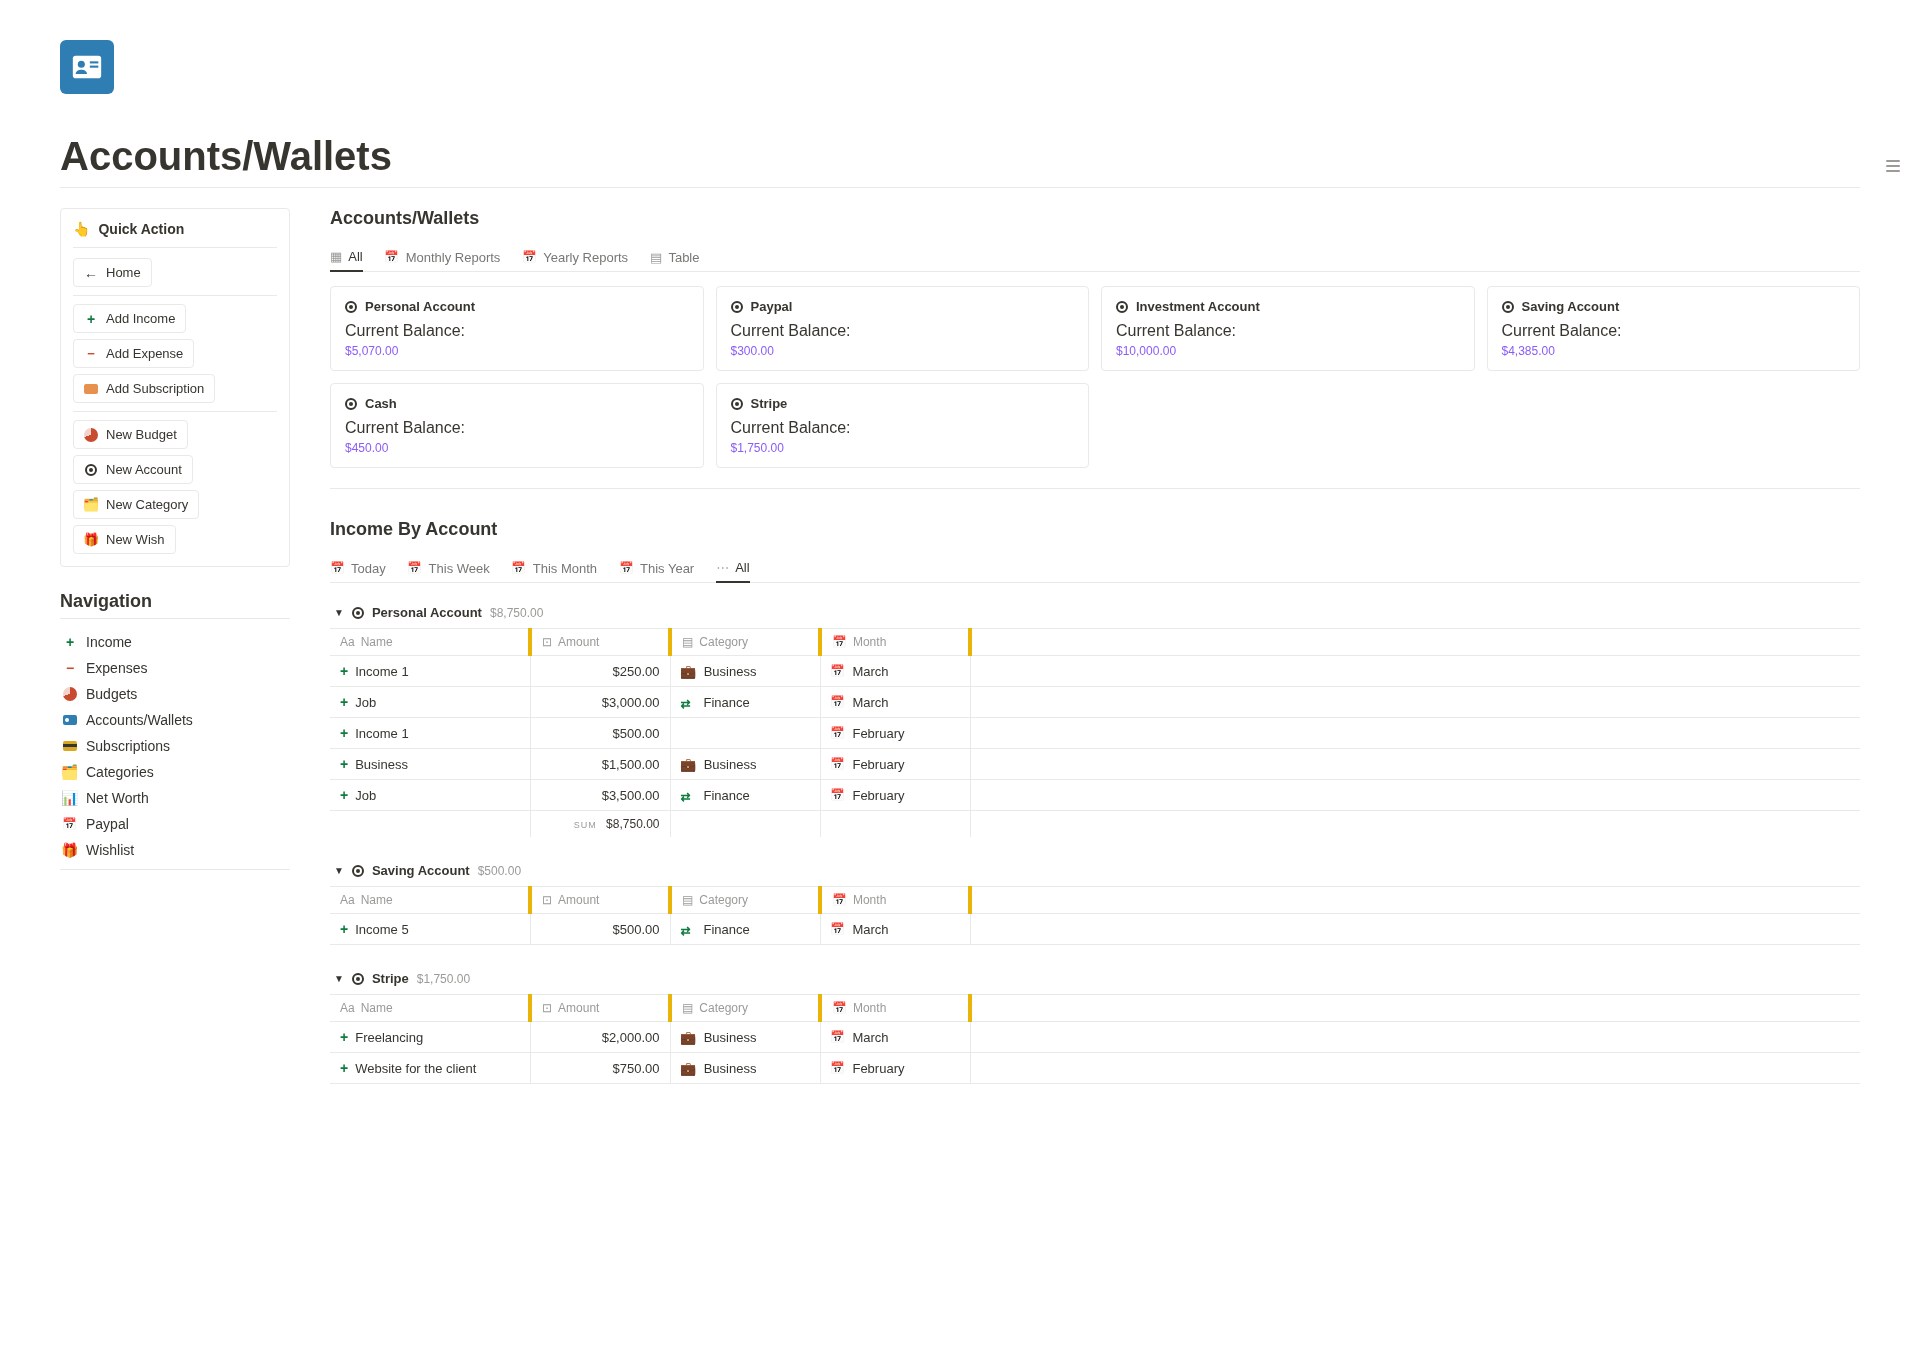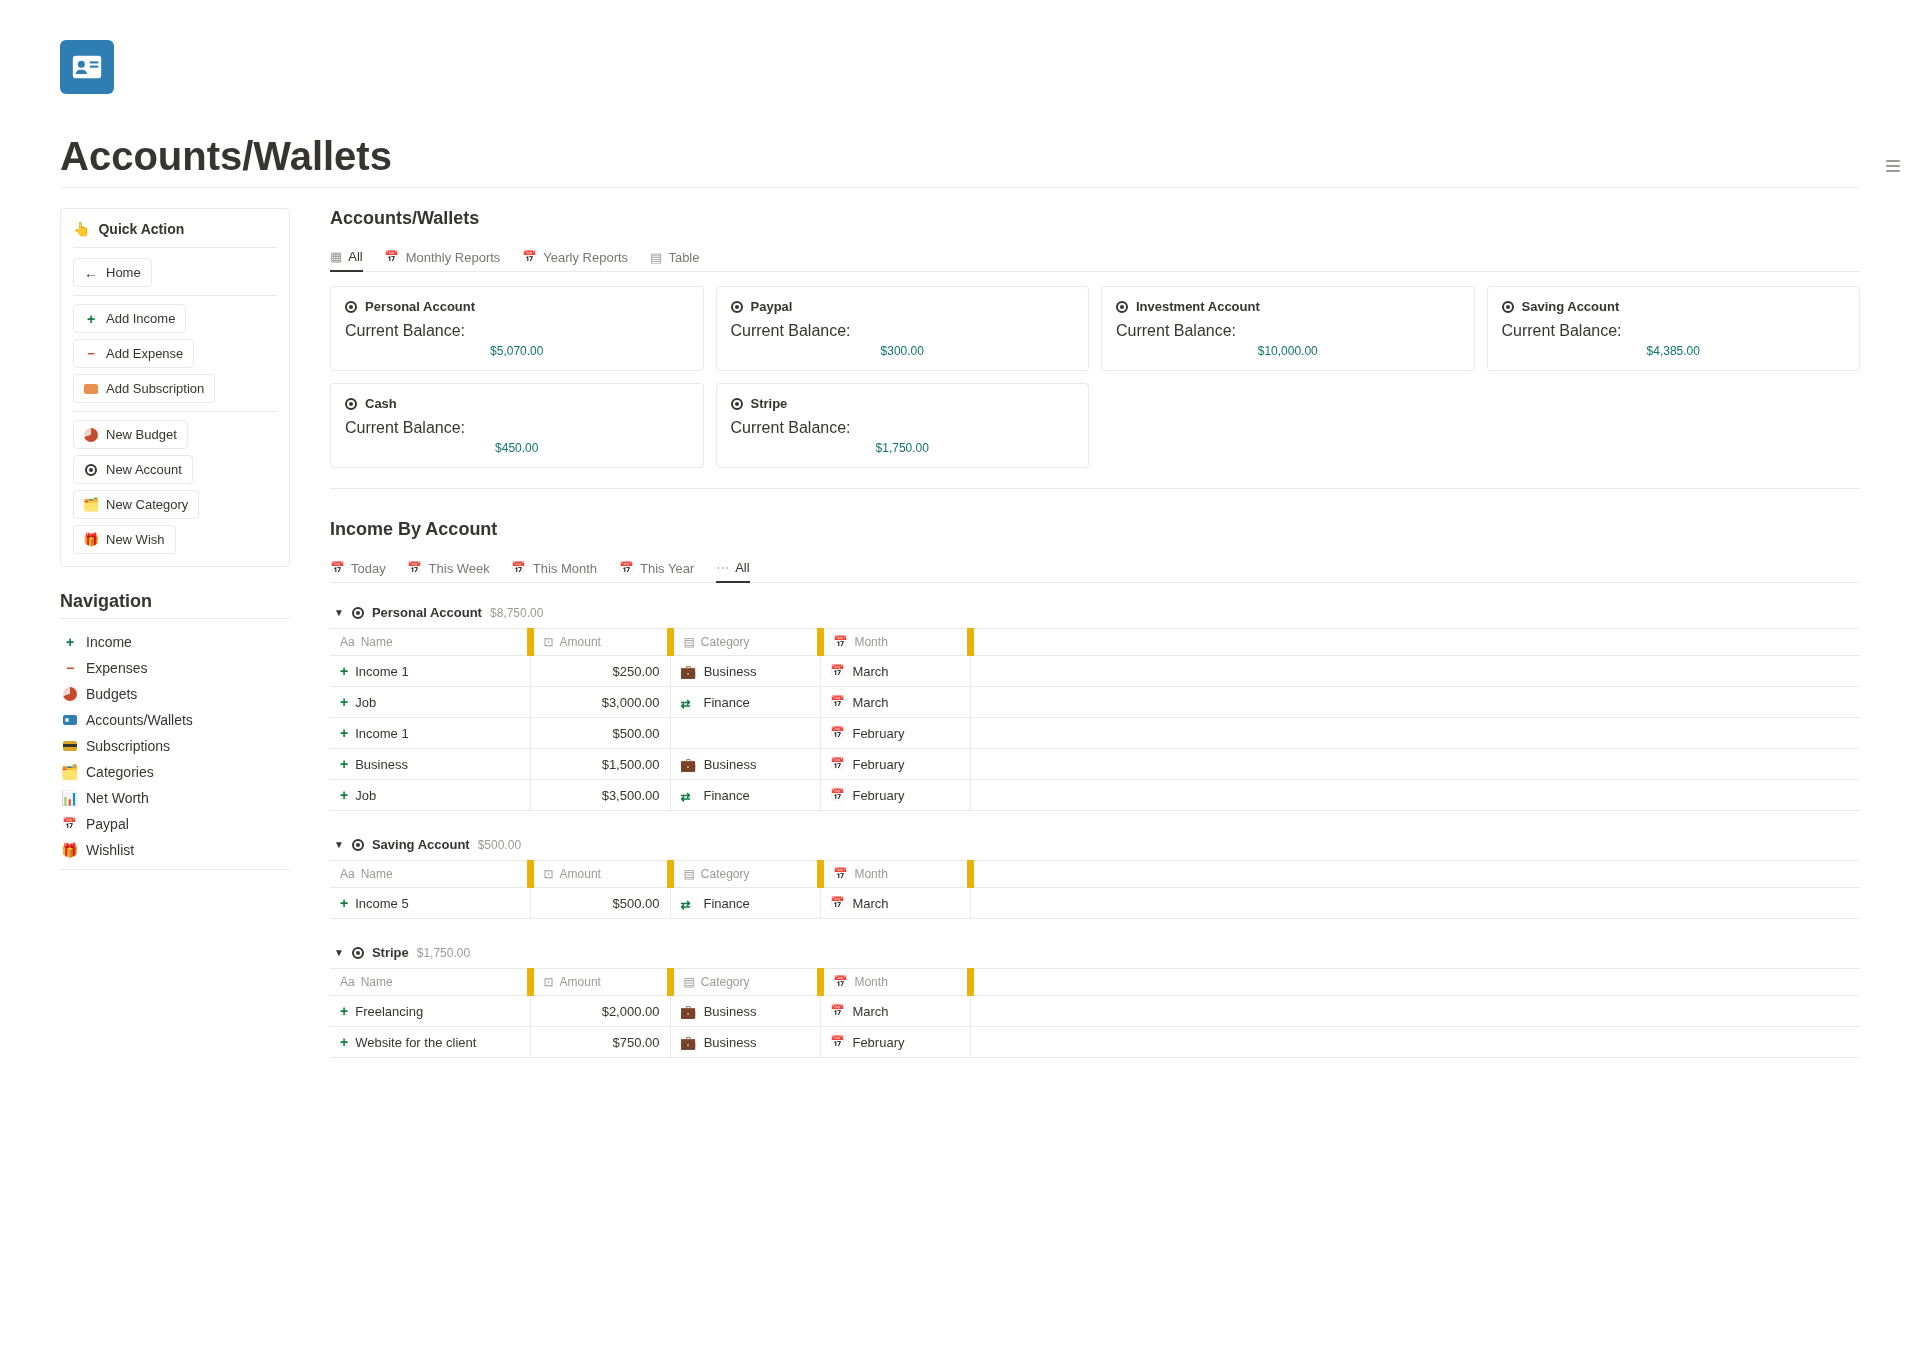--- a/index.html
+++ b/index.html
@@ -28,32 +28,32 @@
 .section-title { font-size: 18px; font-weight: 700; margin-bottom: 4px; }
 .tabs { display: flex; gap: 22px; border-bottom: 1px solid #e9e9e7; margin-bottom: 14px; padding-top: 10px; }
 .tab { display: flex; align-items: center; gap: 6px; padding: 6px 0; color: #787774; cursor: pointer; font-size: 13px; }
 .tab.active { color: #37352f; border-bottom: 2px solid #37352f; margin-bottom: -1px; font-weight: 500; }
 .tab .ico { color: #9b9a97; }
 
 .accounts-grid { display: grid; grid-template-columns: repeat(4, 1fr); gap: 12px; border-bottom: 1px solid #e9e9e7; padding-bottom: 20px; margin-bottom: 30px; }
 .account-card { border: 1px solid #e9e9e7; border-radius: 4px; padding: 12px 14px; }
 .account-card .card-title { font-weight: 600; font-size: 13px; display: flex; align-items: center; gap: 8px; margin-bottom: 8px; }
 .account-card .card-label { font-size: 16px; color: #37352f; margin-bottom: 4px; }
-.account-card .card-value { font-size: 12px; color: #0f766e; text-align: center; }
+.account-card .card-value { font-size: 12px; color: #8b5cf6; }
 
 .income-tabs { display: flex; gap: 22px; border-bottom: 1px solid #e9e9e7; margin-bottom: 14px; padding-top: 10px; }
 
 .group-header { display: flex; align-items: center; gap: 8px; padding: 8px 4px; font-size: 13px; cursor: pointer; }
 .group-header .tri { font-size: 10px; }
 .group-header .gname { font-weight: 600; }
 .group-header .gtotal { color: #9b9a97; font-size: 12px; }
 
 .income-table { width: 100%; border-collapse: collapse; }
 .income-table th { text-align: left; font-weight: 400; color: #9b9a97; font-size: 12px; padding: 6px 10px; border-top: 1px solid #e9e9e7; border-bottom: 1px solid #e9e9e7; }
-.income-table th:not(:last-child) { border-right: 7px solid #eab308; }
+.income-table th:not(:last-child) { border-right: 4px solid #eab308; }
 .income-table td { padding: 7px 10px; border-bottom: 1px solid #e9e9e7; font-size: 13px; }
 .income-table td:not(:last-child) { border-right: 1px solid #e9e9e7; }
 .col-name { width: 200px; }
 .col-amount { width: 140px; text-align: right; }
 .col-category { width: 150px; }
 .col-month { width: 150px; }
 .income-table td.col-amount { text-align: right; }
 .cell-flex { display: flex; align-items: center; gap: 7px; }
 .sum-row td { text-align: right; font-size: 12px; padding: 6px 10px; border: none; }
 .sum-label { color: #9b9a97; font-size: 9px; letter-spacing: 1px; text-transform: uppercase; margin-right: 6px; }
@@ -455,20 +455,27 @@
                   </div>
                 </td>
       <td class="col-month">
                   <div class="cell-flex">
                     <span class="cal-icon">📅</span>
                     <span>February</span>
                   </div>
                 </td>
       <td></td>
               </tr>
+    <tr class="sum-row">
+                <td></td>
+                <td class="col-amount"><span class="sum-label">SUM</span> $8,750.00</td>
+                <td></td>
+                <td></td>
+                <td></td>
+              </tr>
     </tbody>
           </table>
           <div style="height: 18px;"></div>
           <div class="group-header">
             <span class="tri">▼</span>
     <span class="ico">
               <span class="circle-icon"></span>
             </span>
     <span class="gname">Saving Account</span>
     <span class="gtotal">$500.00</span>

